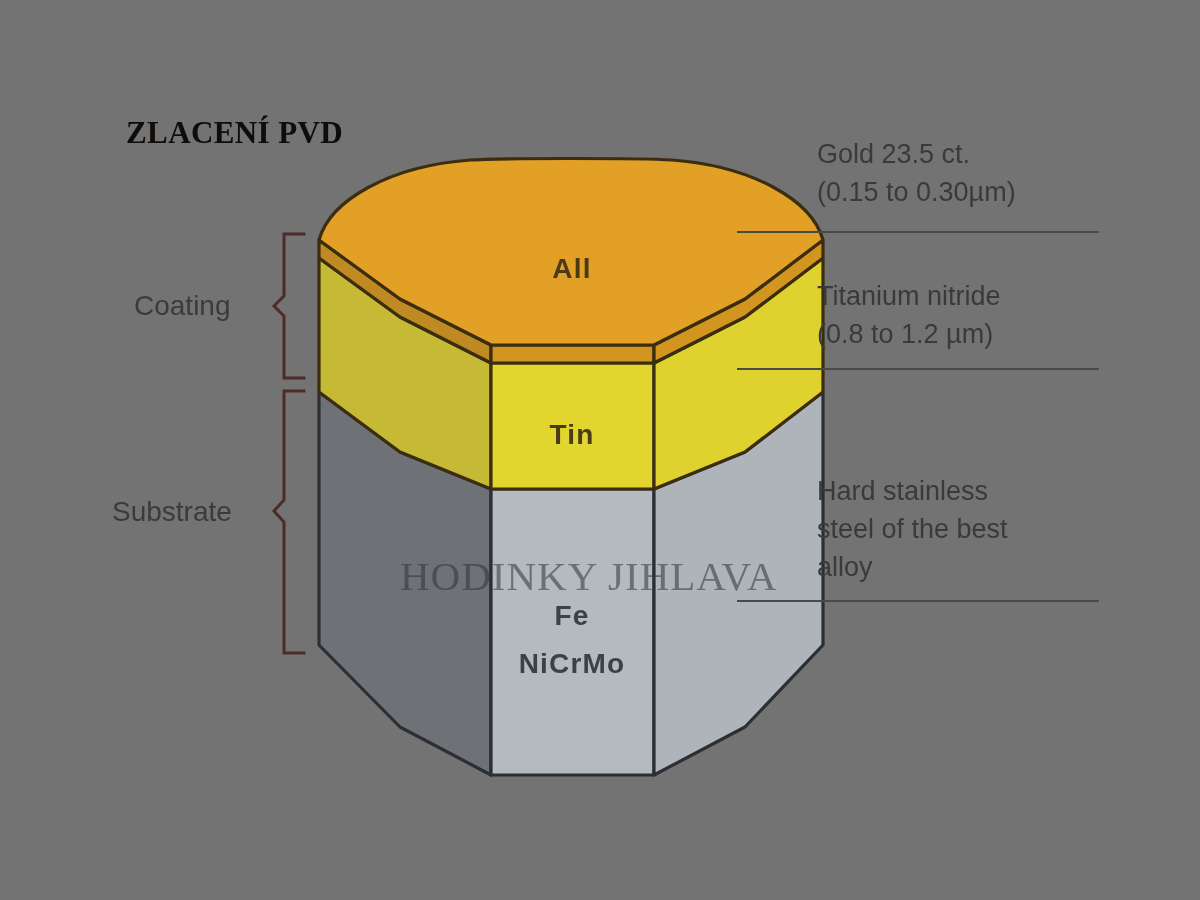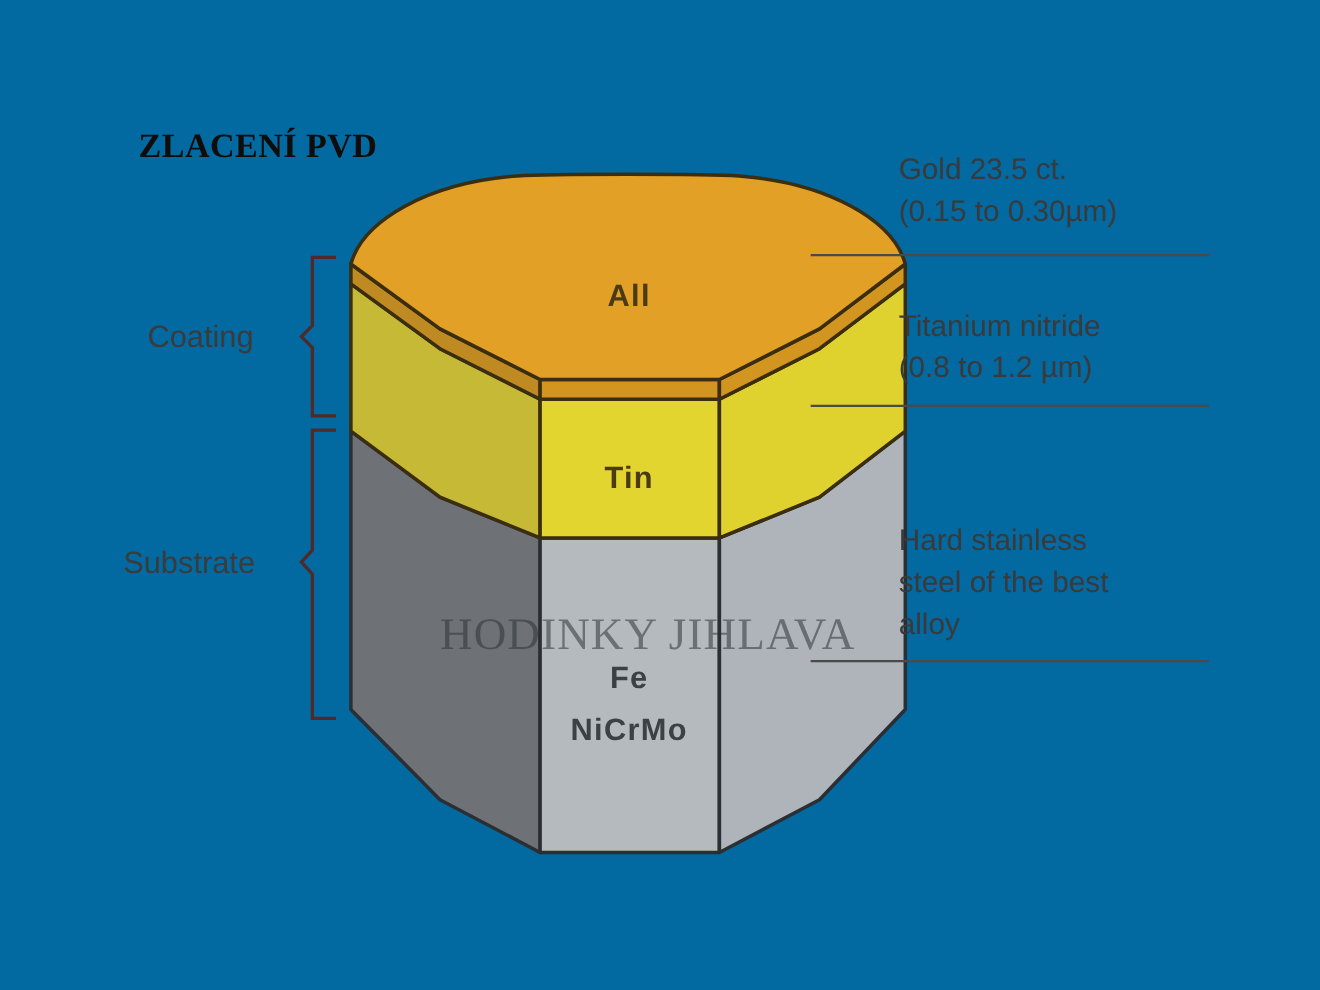--- a/index.html
+++ b/index.html
@@ -12,21 +12,21 @@
     width: 1200px;
     height: 900px;
     overflow: hidden;
     font-family: "Liberation Sans", sans-serif;
     position: relative;
   }
   #stage {
     position: relative;
     width: 1200px;
     height: 900px;
-    background: #0369a1;
+    background: #737373;
   }
   svg.diagram {
     position: absolute;
     left: 0;
     top: 0;
     width: 1200px;
     height: 900px;
     display: block;
   }
   .title-text {

